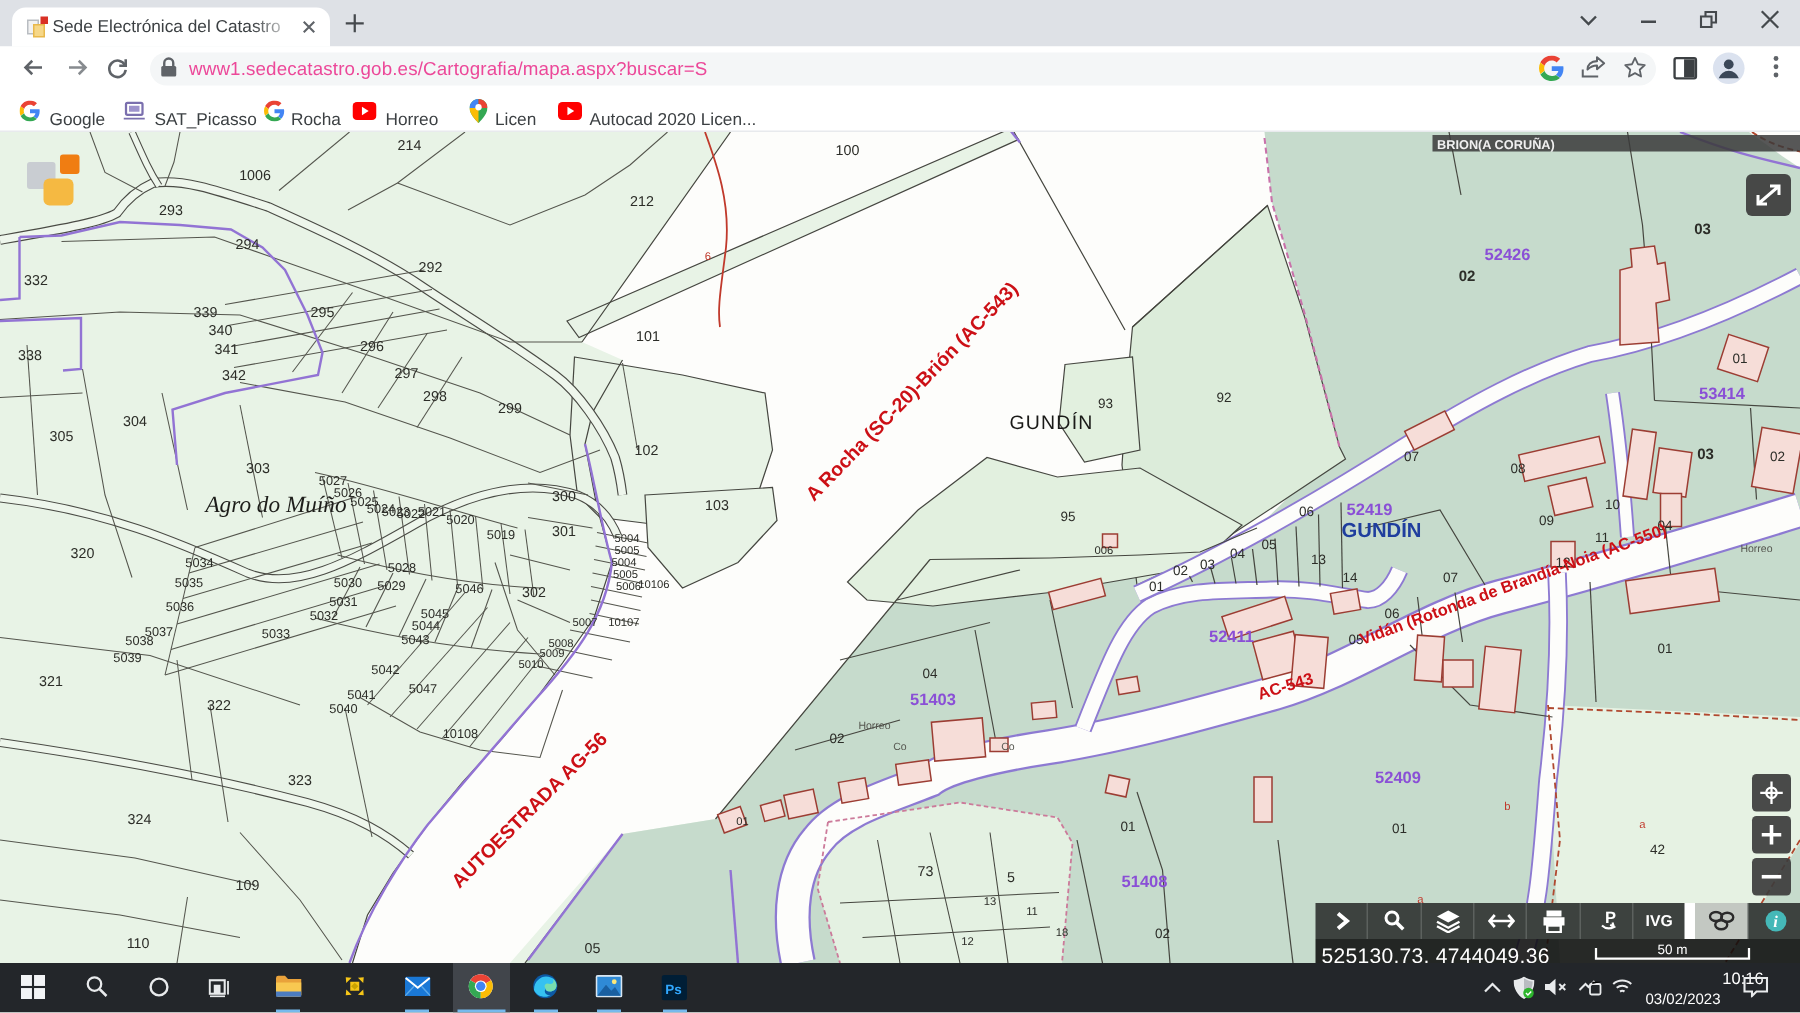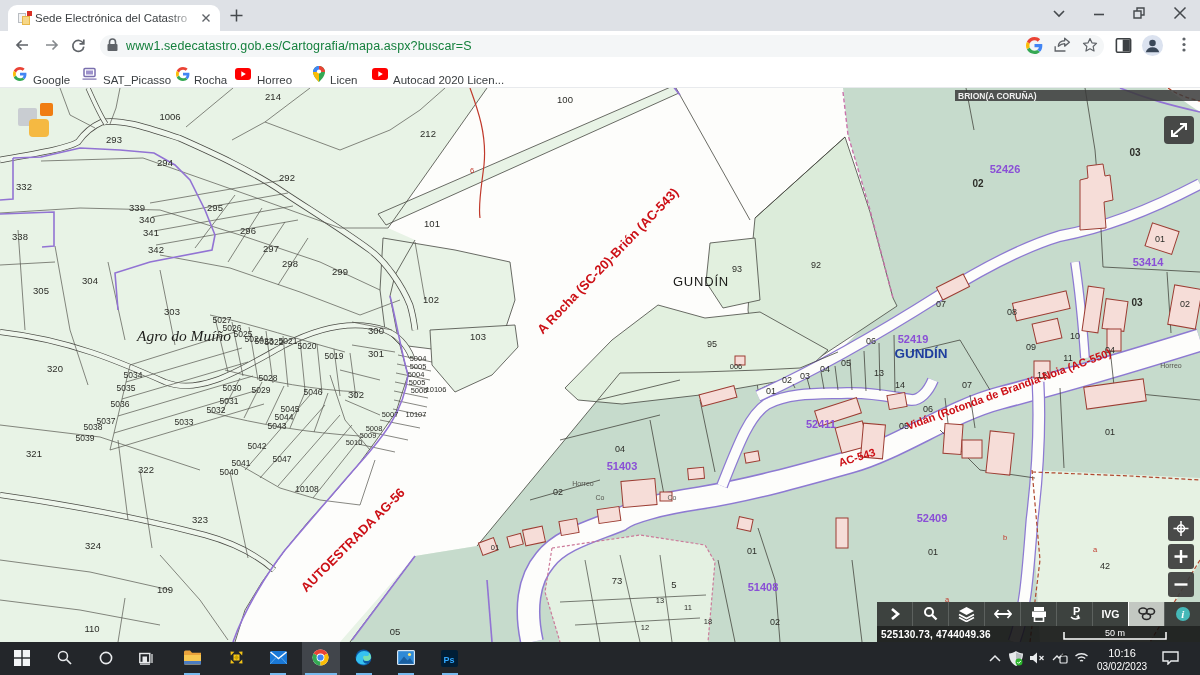--- a/index.html
+++ b/index.html
@@ -5,21 +5,21 @@
 *{margin:0;padding:0;box-sizing:border-box}
 html,body{width:1200px;height:675px;overflow:hidden;font-family:"Liberation Sans",sans-serif}
 #screen{position:relative;width:1200px;height:675px;background:#fff}
 .abs{position:absolute}
 #tabbar{position:absolute;left:0;top:0;width:1200px;height:31px;background:#dee1e6}
 #tab{position:absolute;left:8px;top:5px;width:212px;height:26px;background:#fff;border-radius:9px 9px 0 0}
 #tabtitle{position:absolute;left:35px;top:12px;width:152px;font-size:11.5px;color:#3c4043;white-space:nowrap;overflow:hidden}
 #tabfade{position:absolute;left:168px;top:10px;width:30px;height:18px;background:linear-gradient(90deg,rgba(255,255,255,0),#fff)}
 #toolbar{position:absolute;left:0;top:31px;width:1200px;height:29px;background:#fff}
 #omni{position:absolute;left:100px;top:34.5px;width:1004px;height:22px;background:#f4f6f7;border-radius:11px}
-#urltxt{position:absolute;left:126px;top:39px;font-size:12.5px;color:#15803d;letter-spacing:.1px}
+#urltxt{position:absolute;left:126px;top:39px;font-size:12.5px;color:#ec4899;letter-spacing:.1px}
 #bookbar{position:absolute;left:0;top:60px;width:1200px;height:28px;background:#fff;border-bottom:1px solid #e8eaed}
 .bk{position:absolute;top:74px;font-size:11.5px;color:#3c4043}
 #taskbar{position:absolute;left:0;top:642px;width:1200px;height:33px;background:#23262a}
 .tbtxt{position:absolute;color:#fff;font-size:10.5px;line-height:1;text-align:center}
 </style>
 </head>
 <body>
 <div id="screen">
 
 <div id="tabbar">
@@ -623,38 +623,38 @@
           <rect x="1" y="5.5" width="14" height="5.5" fill="#fff"></rect>
           <rect x="3.5" y="11" width="9" height="4.5" fill="none" stroke="#fff" stroke-width="1.6"></rect>
         </svg>
       </div>
  <div style="flex:1;border-right:1px solid #5c615e;position:relative">
         <svg class="abs" style="left:10px;top:4px" width="16" height="16" viewBox="0 0 16 16">
           <text x="6" y="9" font-family="Liberation Sans" font-size="11" font-weight="bold" fill="#fff">P</text>
           <path d="M4 11 C6 13 9 13.5 12 12 L9.5 10.5 M12 12 L11 9" fill="none" stroke="#fff" stroke-width="1.4"></path>
         </svg>
       </div>
- <div style="flex:1;border-right:1px solid #ffffff;position:relative;color:#fff;font-size:10.5px;font-weight:bold;text-align:center;line-height:24px">IVG</div>
+ <div style="flex:1;border-right:7px solid #ffffff;position:relative;color:#fff;font-size:10.5px;font-weight:bold;text-align:center;line-height:24px">IVG</div>
  <div style="flex:1;border-right:1px solid #5c615e;position:relative;background:#c3c8c2">
         <svg class="abs" style="left:9px;top:5px" width="18" height="14" viewBox="0 0 18 14">
           <ellipse cx="5" cy="4" rx="4" ry="3" fill="none" stroke="#2b2b2b" stroke-width="1.6"></ellipse>
           <ellipse cx="12.5" cy="4.5" rx="4" ry="3" fill="none" stroke="#2b2b2b" stroke-width="1.6"></ellipse>
           <ellipse cx="8.5" cy="9.5" rx="4" ry="3" fill="none" stroke="#2b2b2b" stroke-width="1.6"></ellipse>
         </svg>
       </div>
  <div style="flex:1;position:relative">
         <svg class="abs" style="left:10px;top:4px" width="16" height="16" viewBox="0 0 16 16">
           <circle cx="8" cy="8" r="7" fill="#45b8b8"></circle>
           <text x="6.2" y="12" font-family="Liberation Serif" font-size="11" font-weight="bold" fill="#fff" font-style="italic">i</text>
         </svg>
       </div>
 </div>
 
 <div class="abs" style="left:877px;top:626px;width:323px;height:16px;background:#0c0c0c;opacity:0.88"></div>
-<div class="abs" style="left:881px;top:629px;font-size:10px;font-weight:bold;color:#fff;letter-spacing:.2px">525130.73, 4744049.36</div>
+<div class="abs" style="left:881px;top:629px;font-size:14px;font-weight:normal;color:#fff;letter-spacing:.2px">525130.73, 4744049.36</div>
 <svg class="abs" style="left:1060px;top:626px" width="140" height="16" viewBox="0 0 140 16">
  <path d="M4 6 V13 H106 V6" fill="none" stroke="#fff" stroke-width="1.5"></path>
  <text x="55" y="10" font-family="Liberation Sans" font-size="9" fill="#fff" text-anchor="middle">50 m</text>
 </svg>
 
 <div id="taskbar"></div>
 <div class="abs" style="left:302px;top:642px;width:38px;height:33px;background:#41454b"></div>
 <div class="abs" style="left:184px;top:673px;width:16px;height:2px;background:#76b9ed"></div>
 <div class="abs" style="left:270px;top:673px;width:16px;height:2px;background:#76b9ed"></div>
 <div class="abs" style="left:305px;top:673px;width:32px;height:2px;background:#76b9ed"></div>
@@ -734,18 +734,18 @@
       <path d="M9.5 4 L13.5 8 M13.5 4 L9.5 8" stroke="#e8eaec" stroke-width="1.3"></path>
     </svg>
 <svg class="abs" style="left:1052px;top:651px" width="16" height="13" viewBox="0 0 16 13">
       <path d="M1 9 L5 5 L7 7 L11 3" fill="none" stroke="#e8eaec" stroke-width="1.3"></path>
       <rect x="8" y="5" width="7" height="7" rx="1" fill="none" stroke="#e8eaec" stroke-width="1.2"></rect>
       <path d="M9.5 5 V3.5 H16" stroke="#e8eaec" stroke-width="0"></path>
     </svg>
 <svg class="abs" style="left:1074px;top:652px" width="15" height="11" viewBox="0 0 15 11">
       <path d="M1.5 4 A9 9 0 0 1 13.5 4 M3.8 6.5 A6 6 0 0 1 11.2 6.5 M6 9 A2.8 2.8 0 0 1 9 9" fill="none" stroke="#e8eaec" stroke-width="1.4"></path>
     </svg>
-<div class="tbtxt" style="left:1100px;top:648px;width:44px;font-size:11px">10:16</div>
+<div class="tbtxt" style="left:1140px;top:648px;width:44px;font-size:11px">10:16</div>
 <div class="tbtxt" style="left:1092px;top:662px;width:60px;font-size:10px">03/02/2023</div>
 <svg class="abs" style="left:1162px;top:651px" width="17" height="14" viewBox="0 0 17 14">
       <path d="M1 1 H16 V10 H9 L6 13 V10 H1 Z" fill="none" stroke="#e8eaec" stroke-width="1.4"></path>
     </svg>
 </div>
 
 </body></html>

